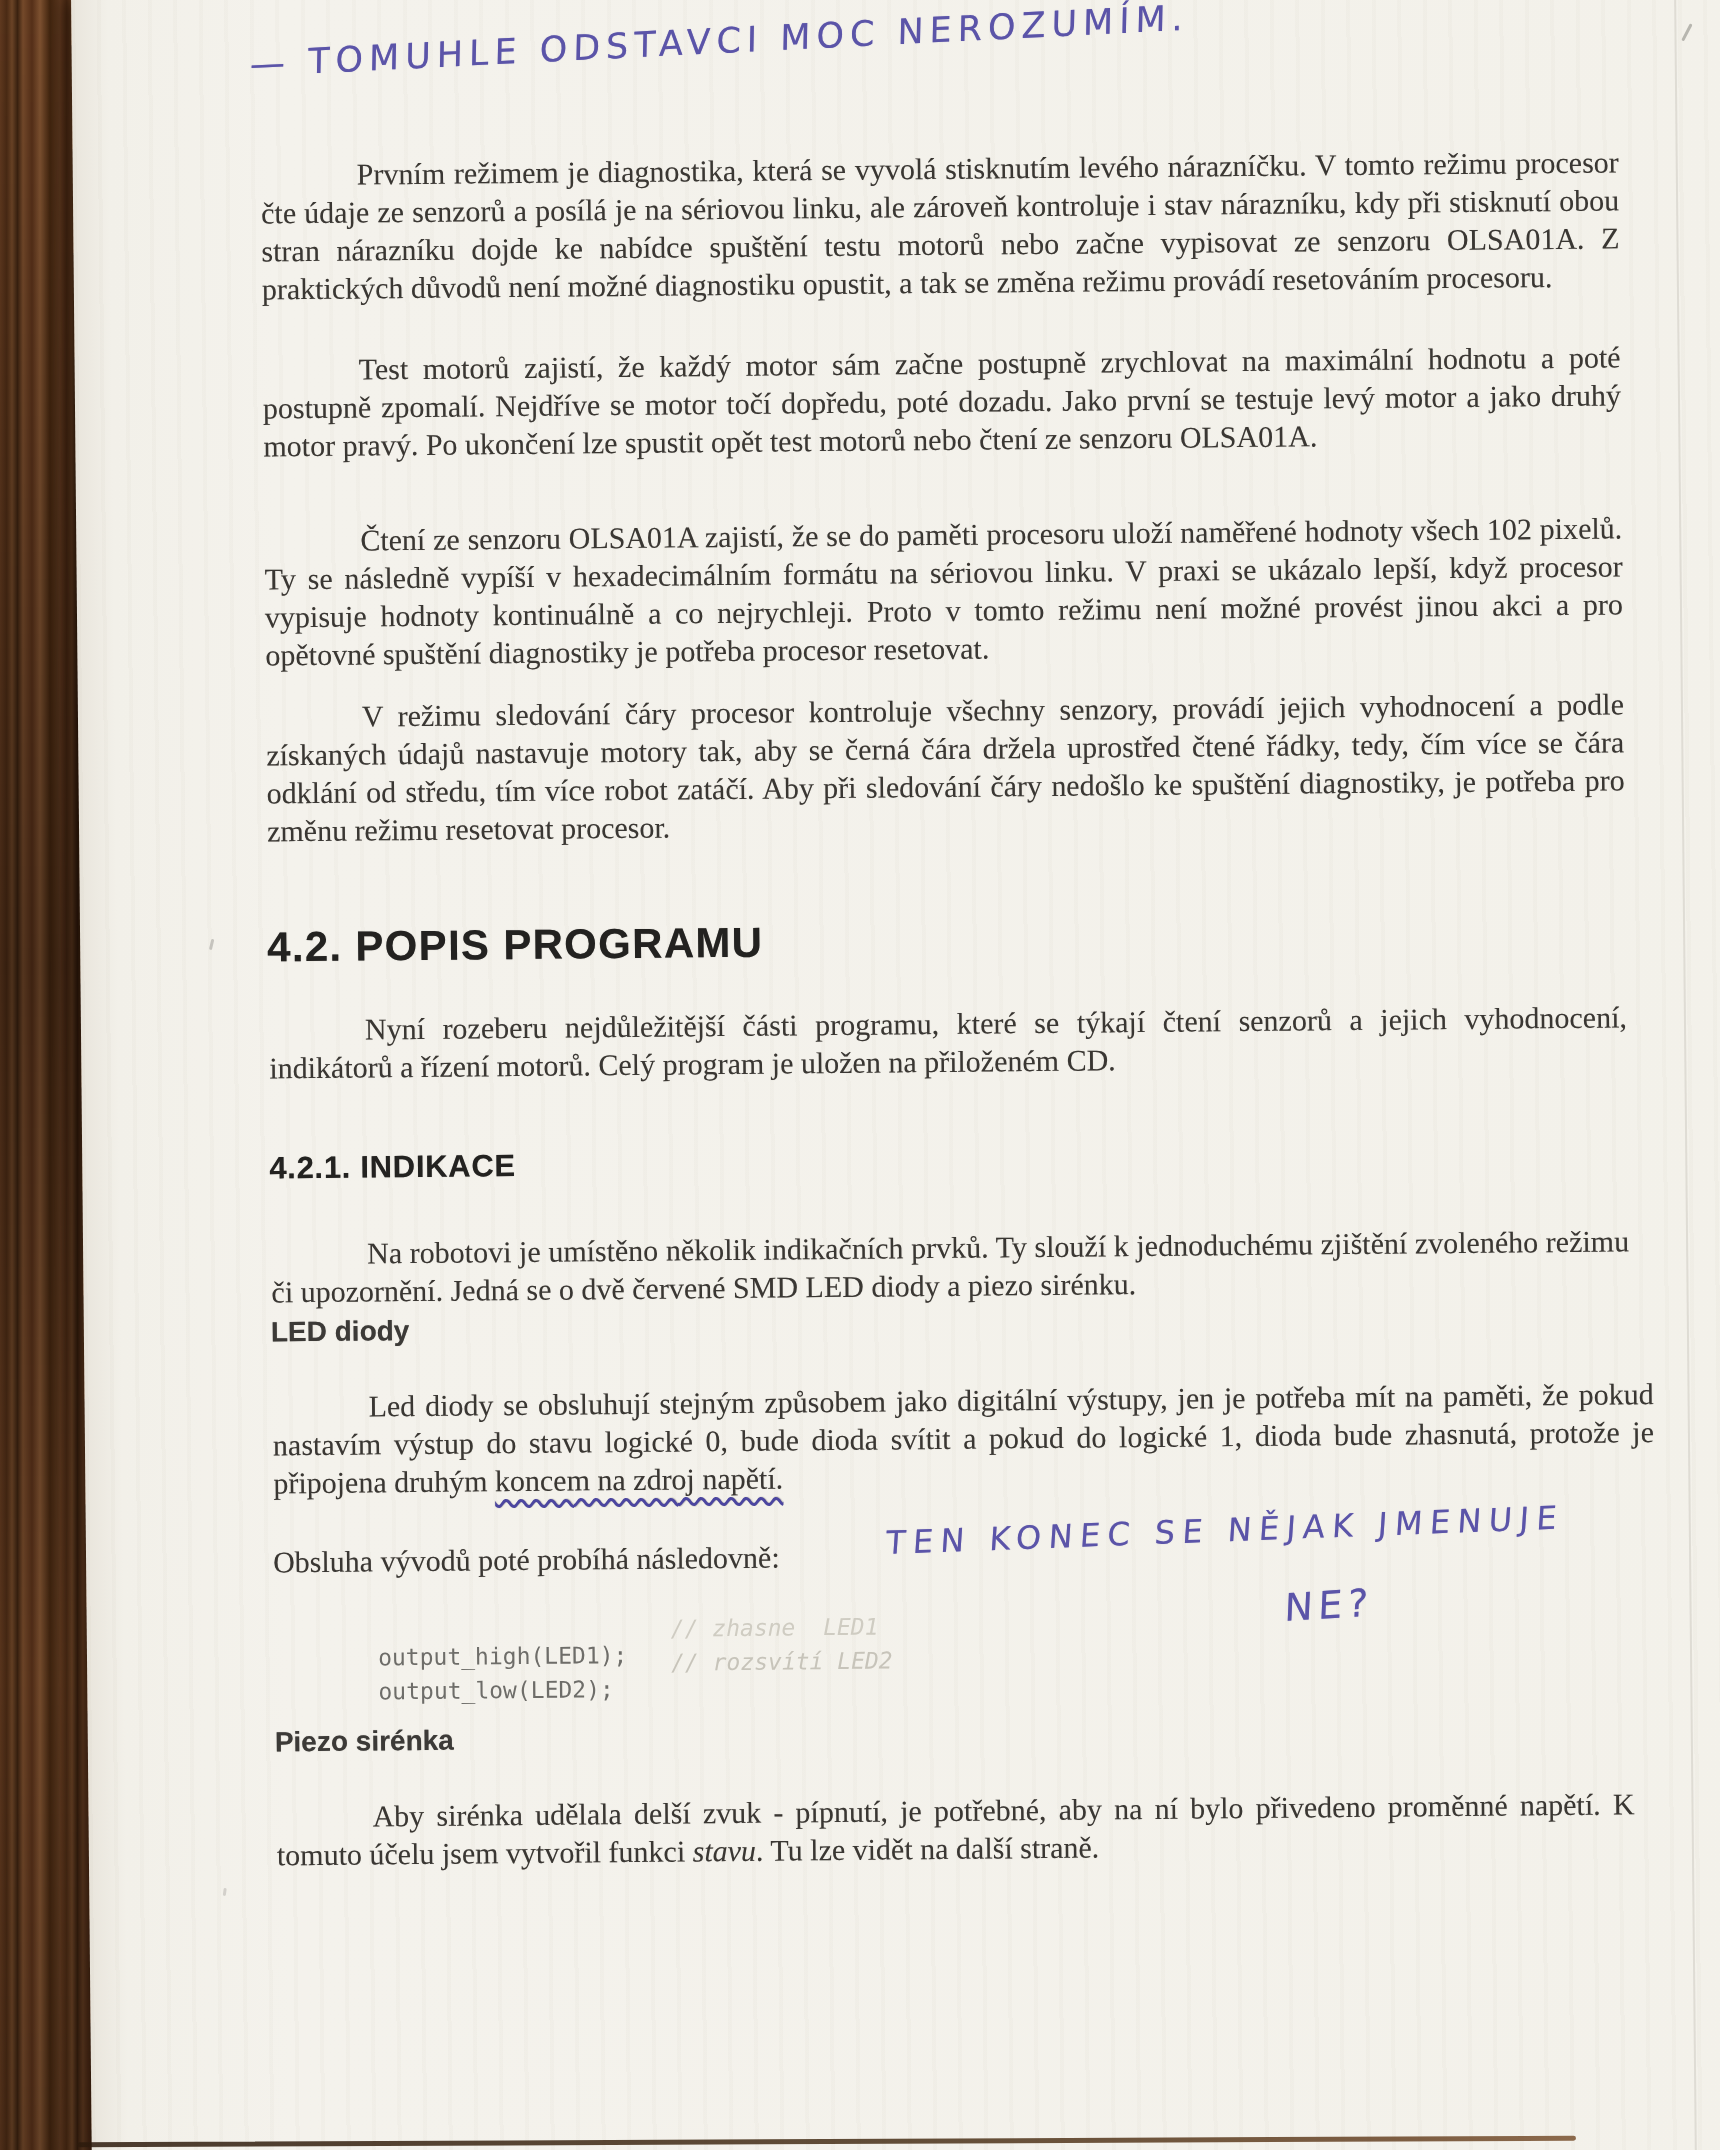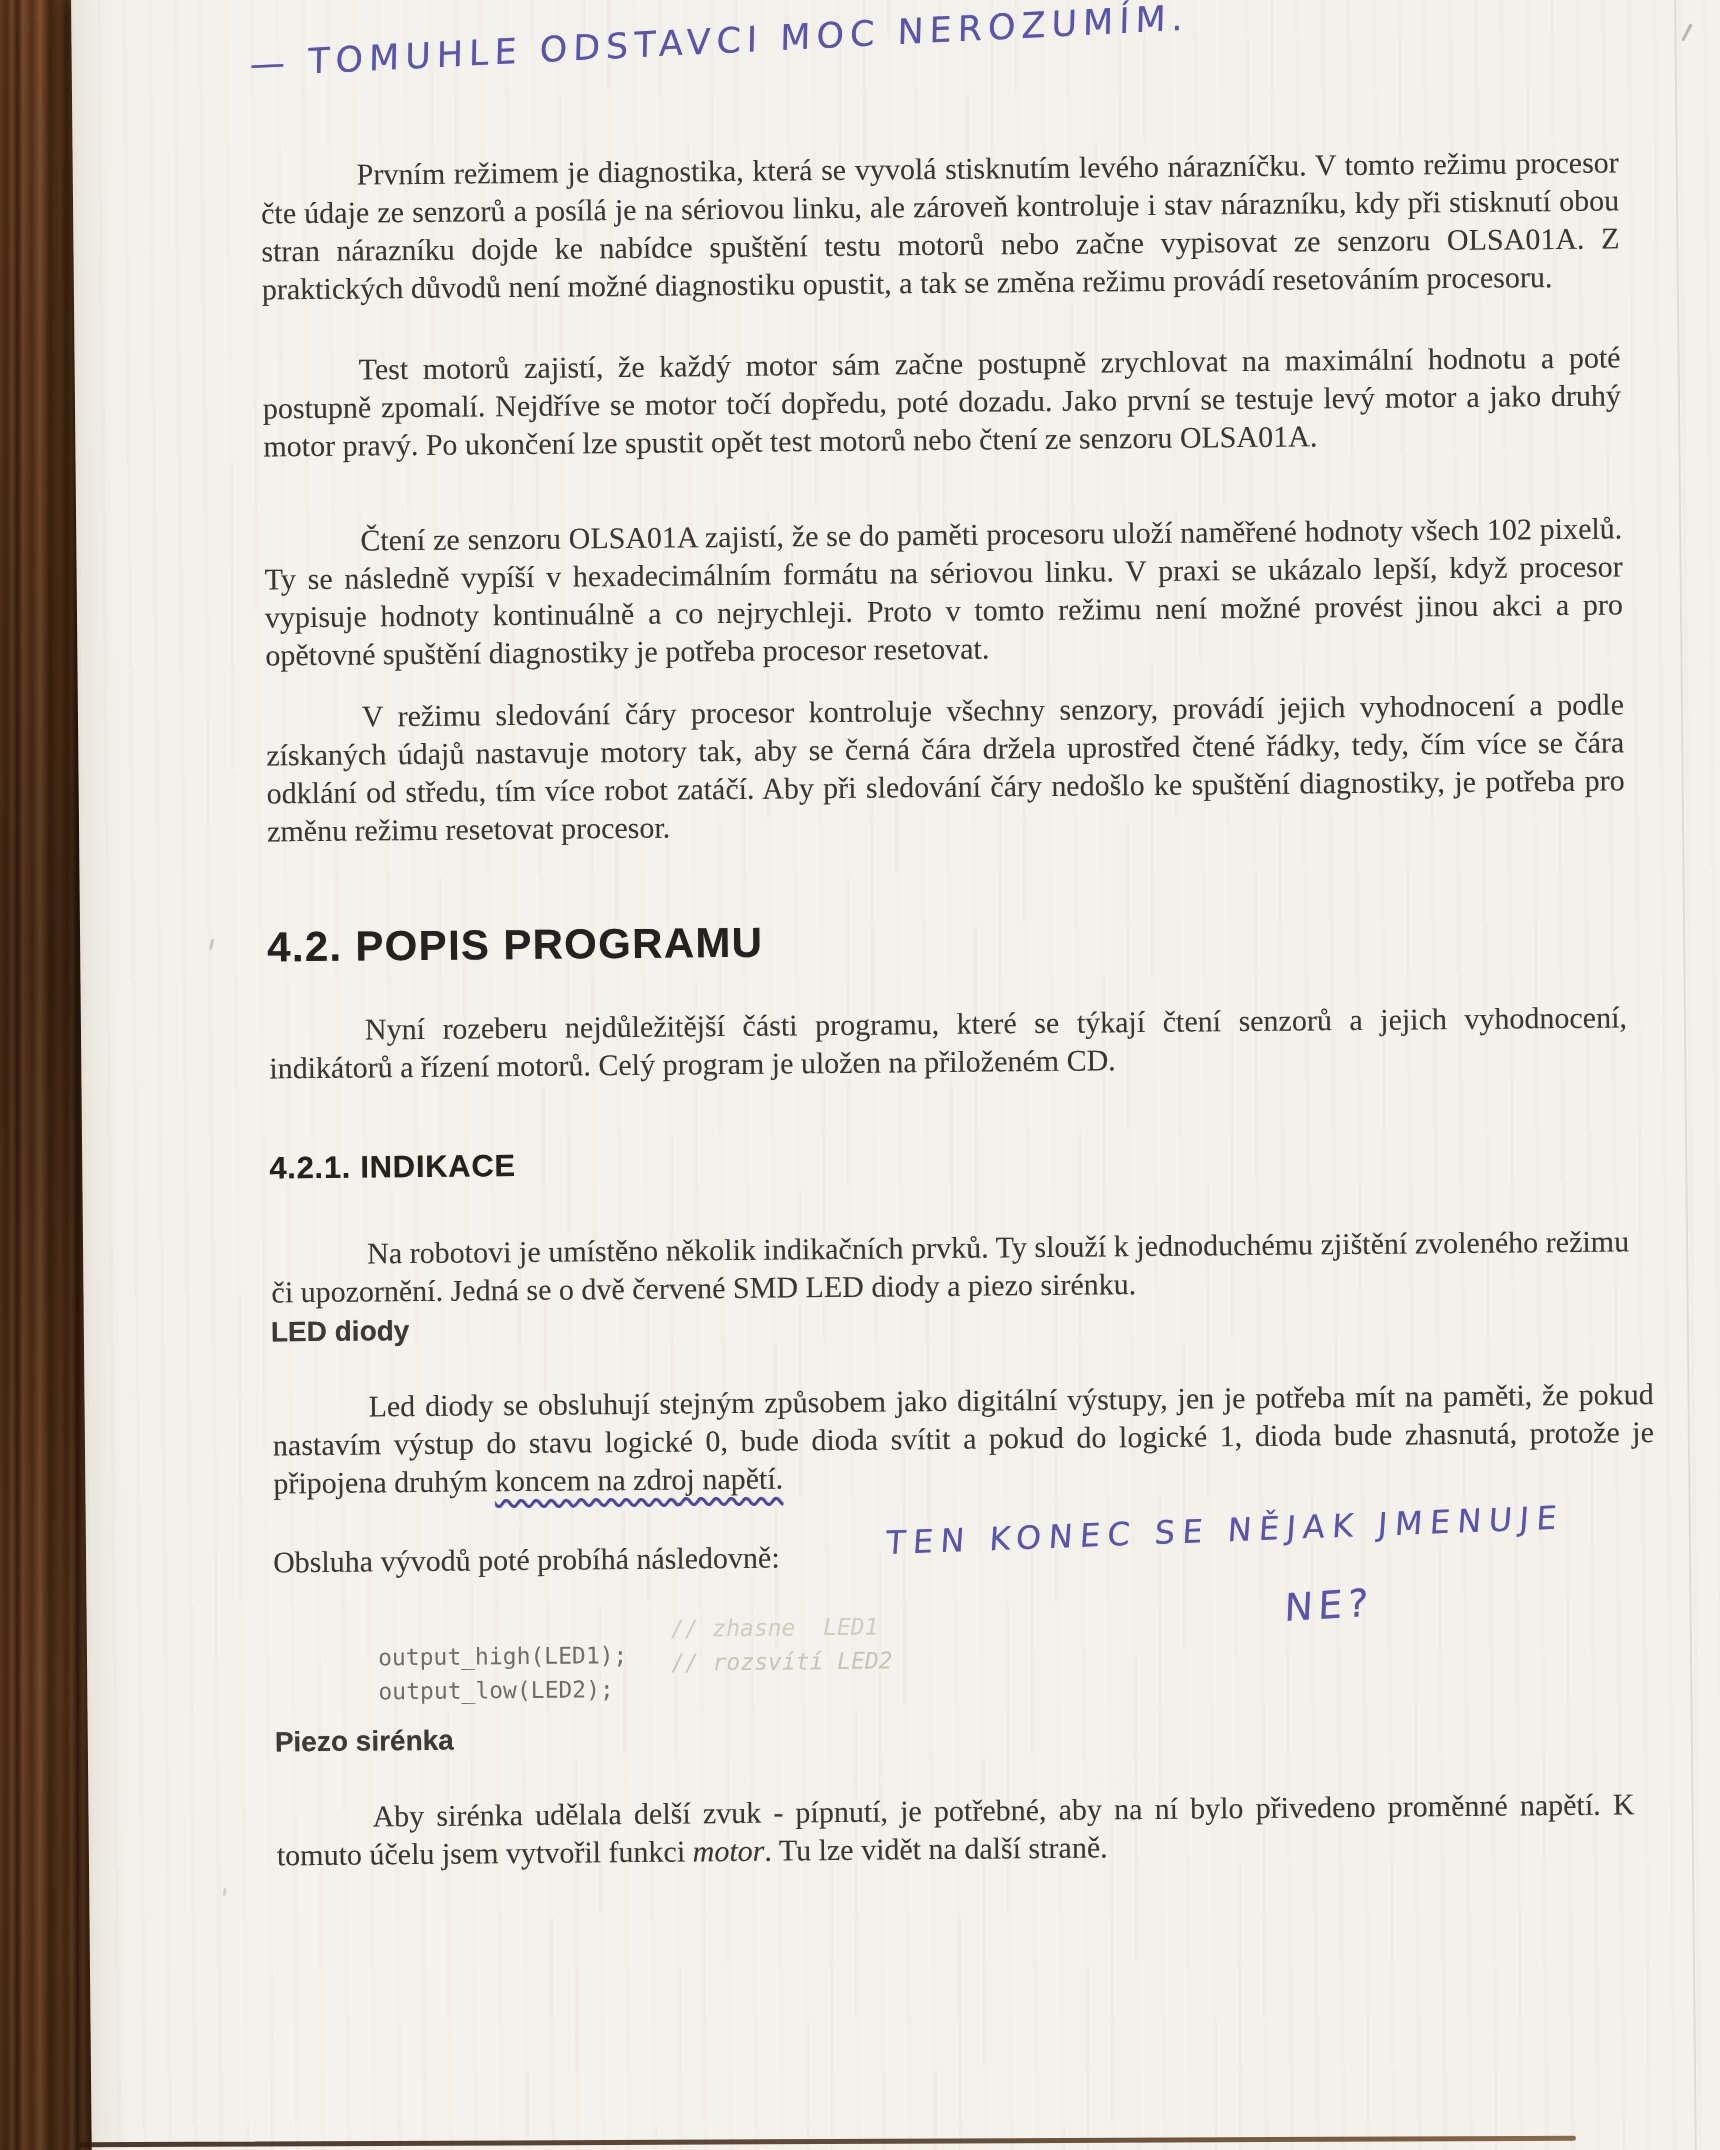--- a/index.html
+++ b/index.html
@@ -105,21 +105,21 @@
       <span class="code-comment">// zhasne  LED1</span>
     </div>
     <div class="code-row" style="left:208px;top:1656px;">
       <span>output_low(LED2);</span>
       <span class="code-comment c2">// rozsvítí LED2</span>
     </div>
 
     <div class="h-sans h-small" style="left:187px;top:1729px;">Piezo sirénka</div>
 
     <div class="para indent" style="left:188px;top:1801px;">
-      <span>Aby sirénka udělala delší zvuk - pípnutí, je potřebné, aby na ní bylo přivedeno proměnné napětí. K tomuto účelu jsem vytvořil funkci </span><span class="beep-italic">motor</span><span>. Tu lze vidět na další straně.</span>
+      <span>Aby sirénka udělala delší zvuk - pípnutí, je potřebné, aby na ní bylo přivedeno proměnné napětí. K tomuto účelu jsem vytvořil funkci </span><span class="beep-italic">stavu</span><span>. Tu lze vidět na další straně.</span>
     </div>
 
     <div class="scratch tr"></div>
     <div class="scratch h42"></div>
     <div class="scratch low"></div>
   </div>
 
   <div class="page-bottom-edge"></div>
 
 </div>

